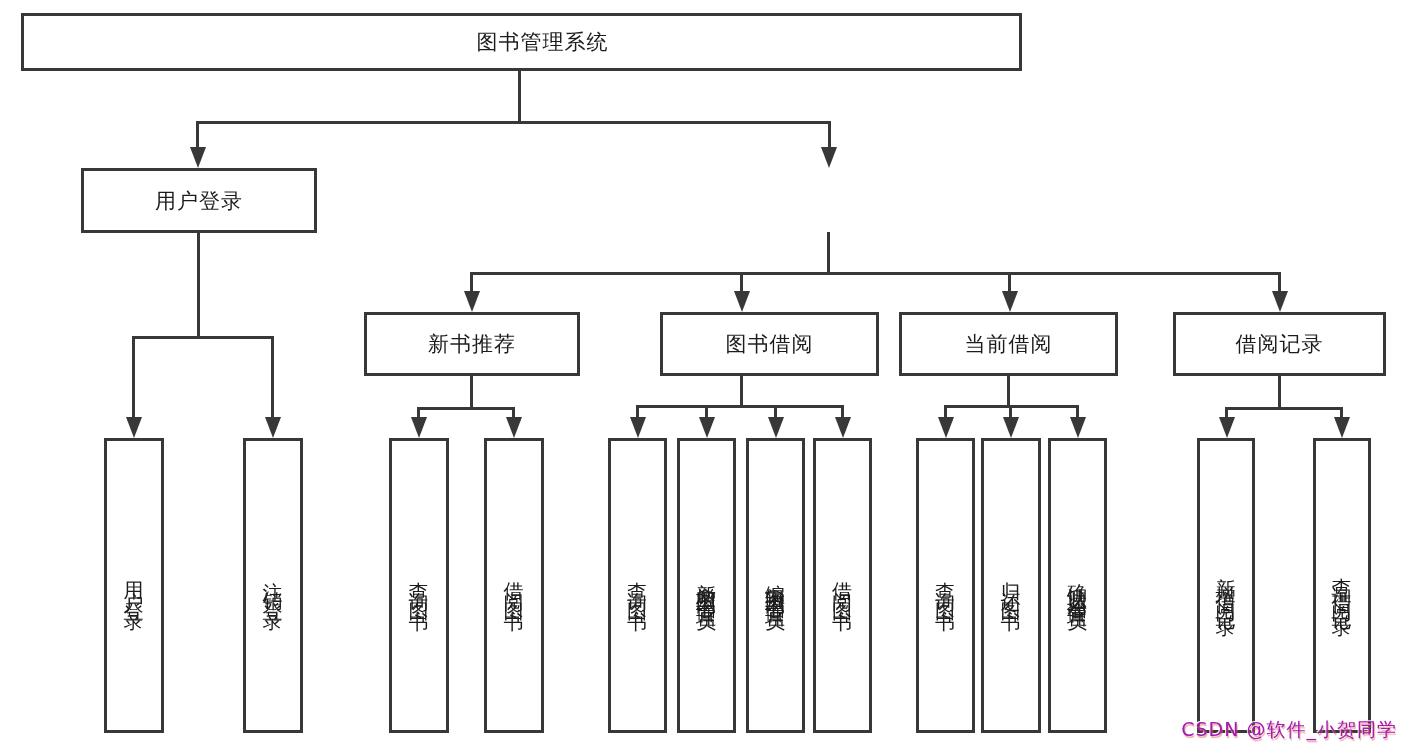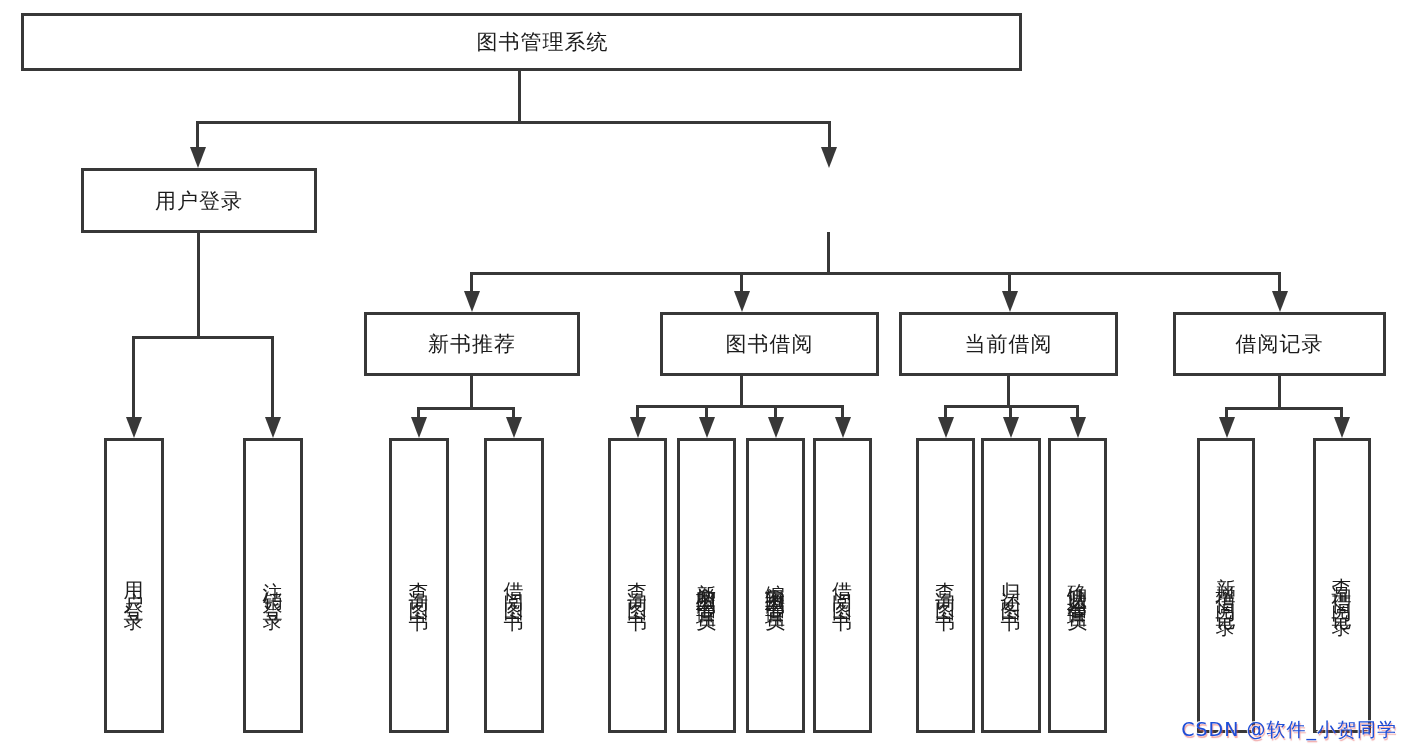--- a/index.html
+++ b/index.html
@@ -59,21 +59,21 @@
     border-left: 8px solid transparent;
     border-right: 8px solid transparent;
     border-top: 21px solid #383838;
   }
   
   #watermark {
     position: absolute;
     right: 8px;
     bottom: 4px;
     font-size: 19px;
-    color: #1d4ed8;
+    color: #a21caf;
     letter-spacing: 1px;
     white-space: nowrap;
     text-shadow: 1px 2px 1px rgba(228, 92, 92, 0.55), -1px -1px 0 rgba(255,255,255,0.9);
     z-index: 10;
   }
 </style>
 </head>
 <body>
 
 <div id="stage">

